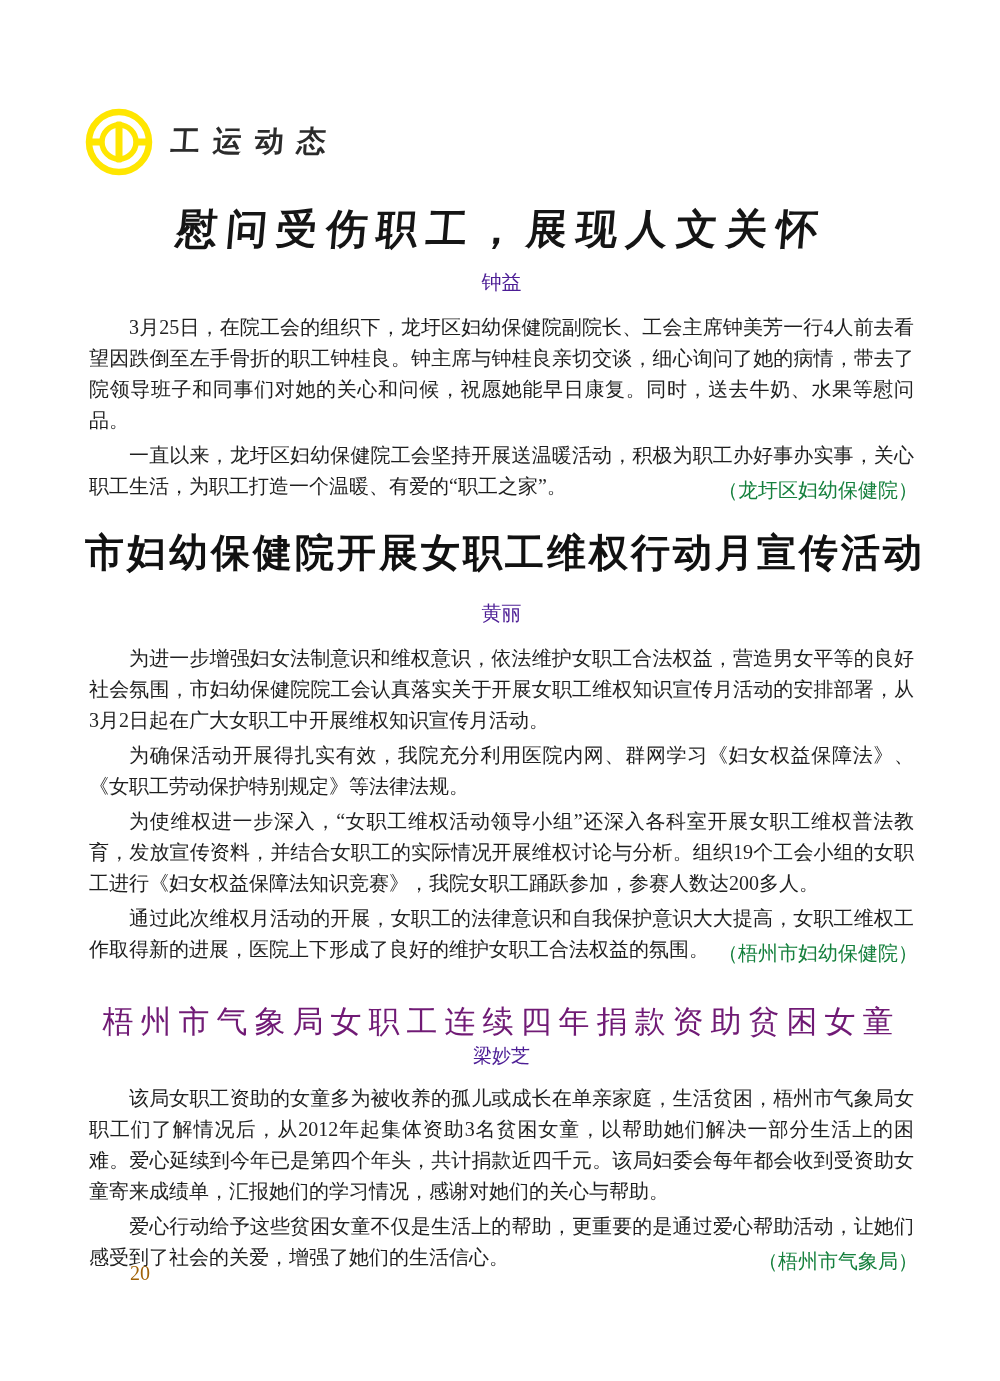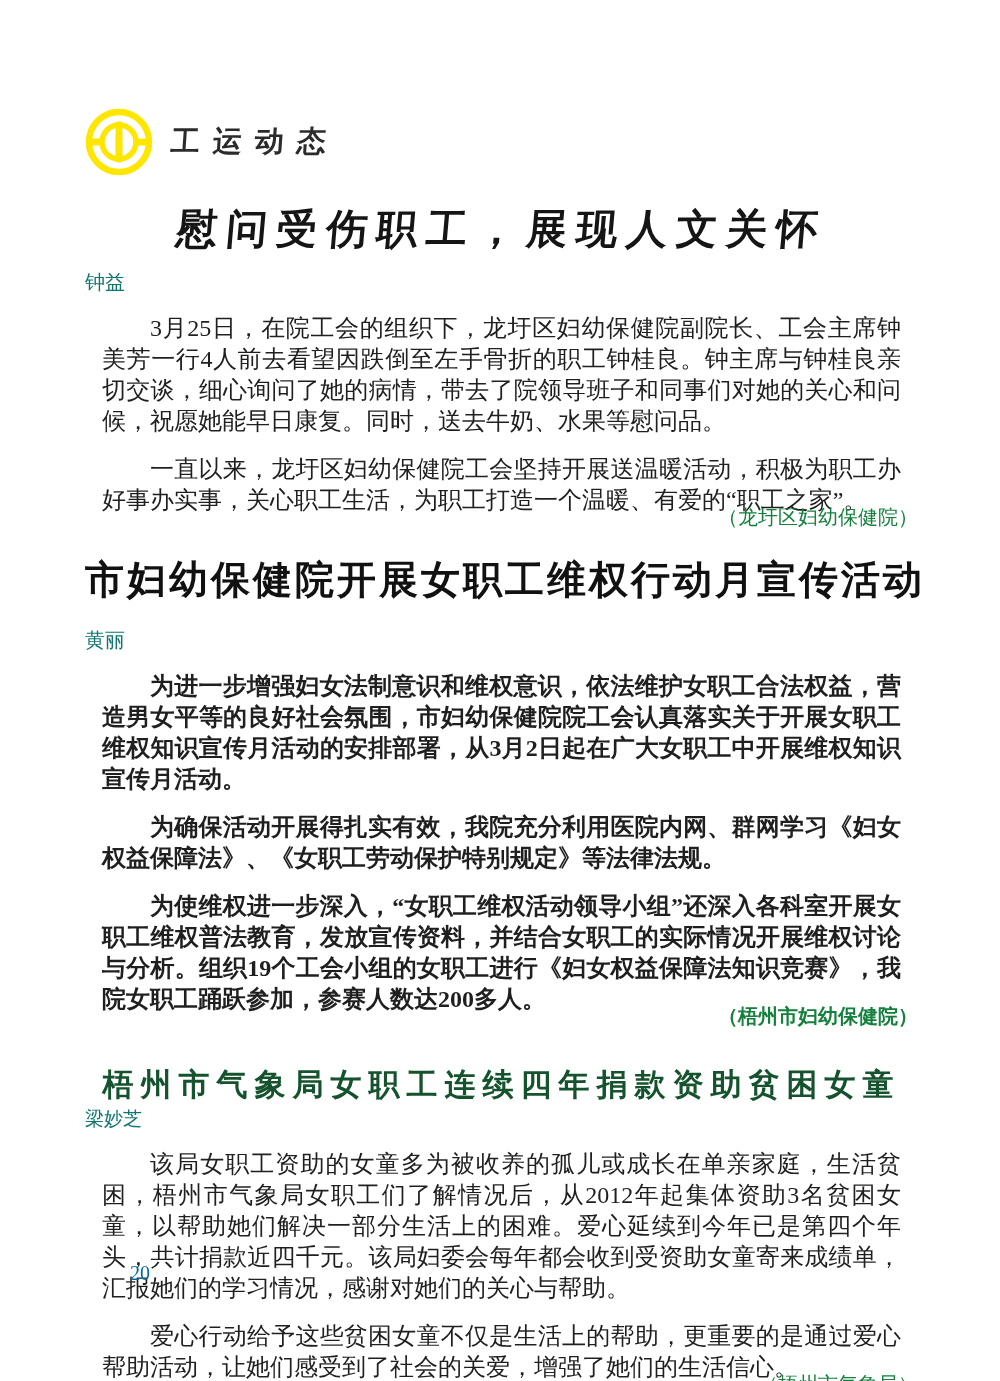--- a/index.html
+++ b/index.html
@@ -37,26 +37,27 @@
     font-size: 29px;
     font-weight: bold;
     letter-spacing: 13px;
     color: #2b2b2b;
     transform: skewX(-4deg);
     font-family: "Liberation Serif", "DejaVu Serif", serif;
     white-space: nowrap;
   }
   
   .byline {
+    text-align: center;
     font-size: 20px;
-    color: #0f766e;
+    color: #4c1d95;
   }
   .body-text p {
-    margin: 17px;
-    font-size: 24px;
+    margin: 4px;
+    font-size: 20px;
     line-height: 31px;
     text-indent: 2em;
     text-align: justify;
     color: #1f1f1f;
   }
   .attribution {
     text-align: right;
     font-size: 20px;
     line-height: 31px;
     margin-top: -31px;
@@ -80,45 +81,45 @@
     margin: 20px 0 0 0;
     text-align: center;
     font-size: 39px;
     font-weight: 900;
     letter-spacing: 3px;
     color: #111111;
     font-family: Liberation Mono, monospace;
     white-space: nowrap;
   }
   .byline-2 { margin-top: 20px; }
-  .body-2 { margin-top: 16px; font-weight: bold; }
+  .body-2 { margin-top: 16px; }
   
   .title-round {
     margin: 32px 0 0 0;
     text-align: center;
     font-size: 31px;
-    font-weight: bold;
+    font-weight: normal;
     letter-spacing: 7px;
-    color: #14532d;
+    color: #701a75;
     font-family: "Liberation Sans", "DejaVu Sans", sans-serif;
     white-space: nowrap;
   }
   .byline-3 {
     margin-top: 0;
     font-family: "Liberation Sans", "DejaVu Sans", sans-serif;
     font-size: 19px;
   }
   .body-3 { margin-top: 14px; }
   
   .page-number {
     position: absolute;
     left: 130px;
     bottom: 96px;
     font-size: 20px;
-    color: #0369a1;
+    color: #a16207;
   }
 </style>
 </head>
 <body>
 
 <div class="page">
 
   <div class="masthead">
     <svg class="emblem" viewBox="0 0 68 68" aria-hidden="true">
 
@@ -143,20 +144,21 @@
     </div>
   </section>
 
   <section>
     <h1 class="title-song">市妇幼保健院开展女职工维权行动月宣传活动</h1>
     <div class="byline byline-2">黄丽</div>
     <div class="body-text body-2">
       <p>为进一步增强妇女法制意识和维权意识，依法维护女职工合法权益，营造男女平等的良好社会氛围，市妇幼保健院院工会认真落实关于开展女职工维权知识宣传月活动的安排部署，从3月2日起在广大女职工中开展维权知识宣传月活动。</p>
       <p>为确保活动开展得扎实有效，我院充分利用医院内网、群网学习《妇女权益保障法》、《女职工劳动保护特别规定》等法律法规。</p>
       <p>为使维权进一步深入，“女职工维权活动领导小组”还深入各科室开展女职工维权普法教育，发放宣传资料，并结合女职工的实际情况开展维权讨论与分析。组织19个工会小组的女职工进行《妇女权益保障法知识竞赛》，我院女职工踊跃参加，参赛人数达200多人。</p>
+      <p>通过此次维权月活动的开展，女职工的法律意识和自我保护意识大大提高，女职工维权工作取得新的进展，医院上下形成了良好的维护女职工合法权益的氛围。</p>
       <div class="attribution">（梧州市妇幼保健院）</div>
     </div>
   </section>
 
   <section>
     <h1 class="title-round">梧州市气象局女职工连续四年捐款资助贫困女童</h1>
     <div class="byline byline-3">梁妙芝</div>
     <div class="body-text body-3">
       <p>该局女职工资助的女童多为被收养的孤儿或成长在单亲家庭，生活贫困，梧州市气象局女职工们了解情况后，从2012年起集体资助3名贫困女童，以帮助她们解决一部分生活上的困难。爱心延续到今年已是第四个年头，共计捐款近四千元。该局妇委会每年都会收到受资助女童寄来成绩单，汇报她们的学习情况，感谢对她们的关心与帮助。</p>
       <p>爱心行动给予这些贫困女童不仅是生活上的帮助，更重要的是通过爱心帮助活动，让她们感受到了社会的关爱，增强了她们的生活信心。</p>

